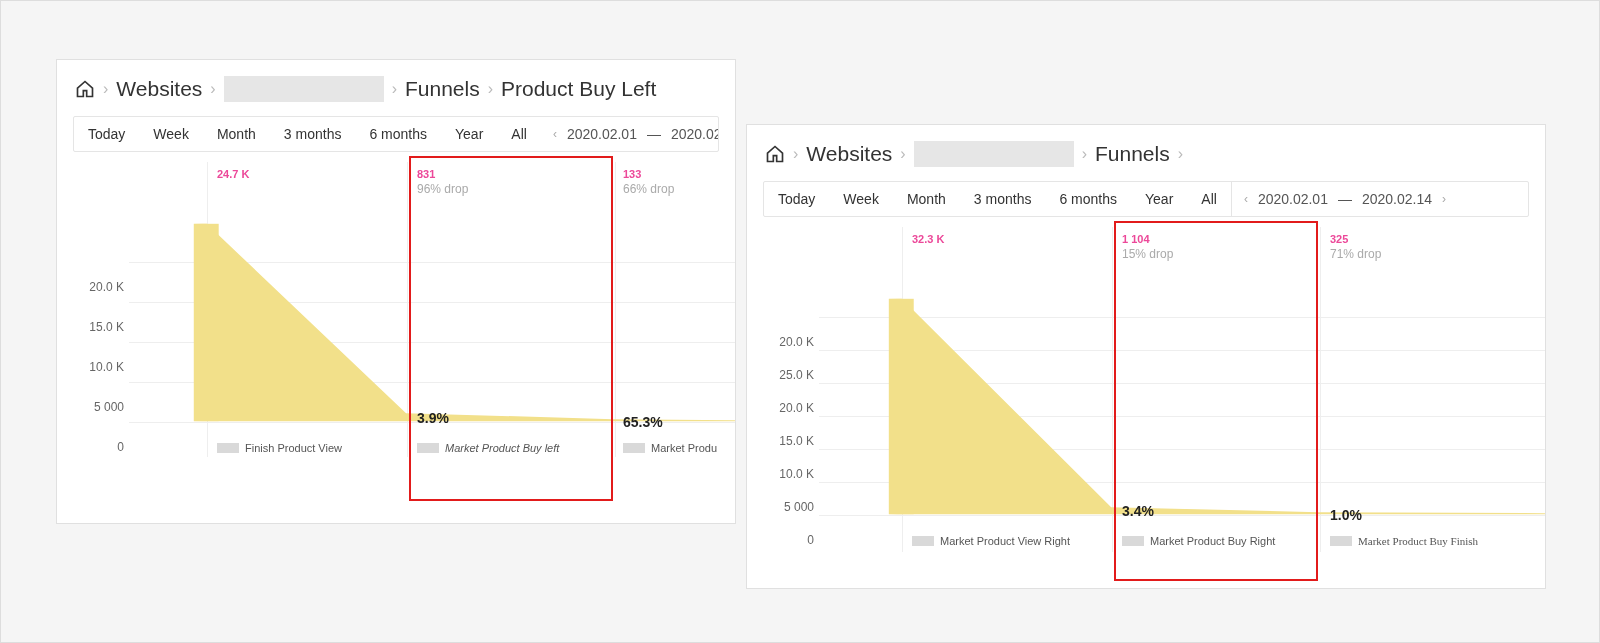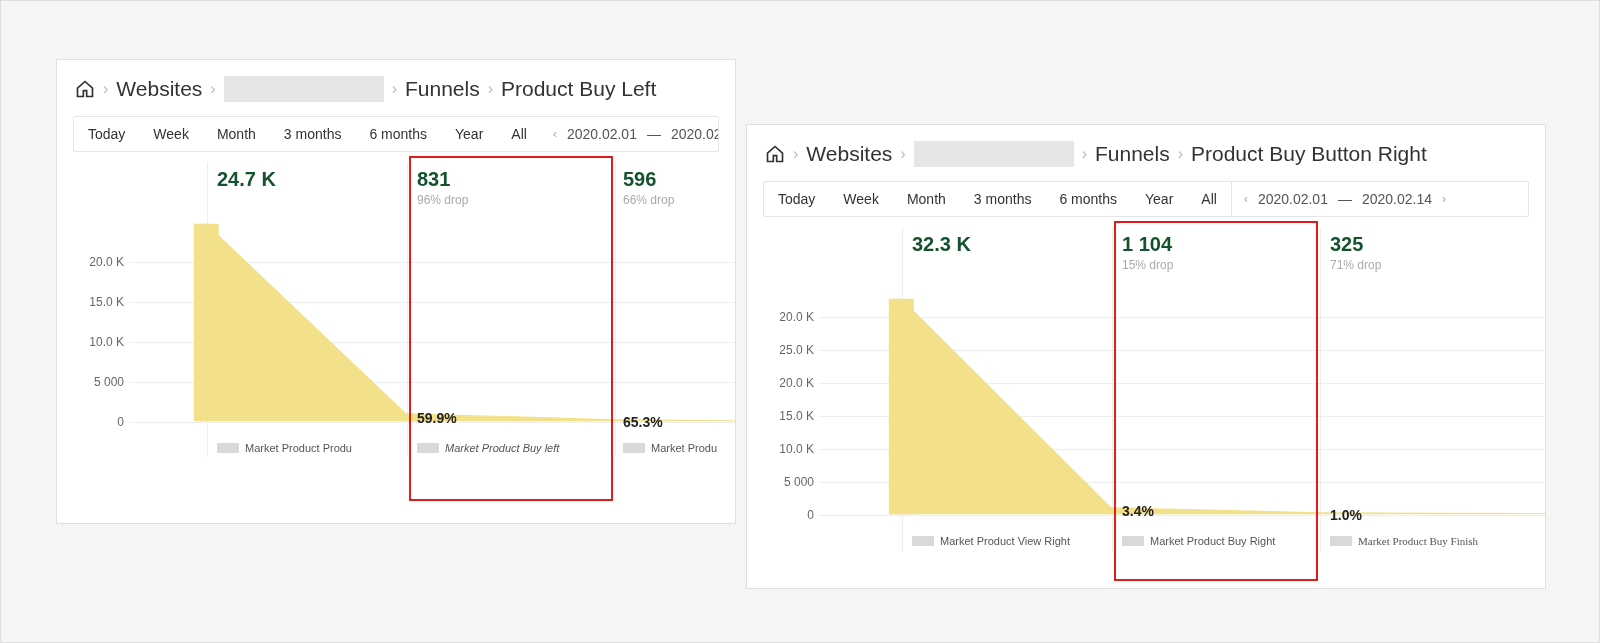--- a/index.html
+++ b/index.html
@@ -78,20 +78,21 @@
     width: 55px;
   }
   .y-tick {
     position: absolute;
     right: 0;
     font-size: 12px;
     color: #666;
     transform: translateY(-50%);
     text-align: right;
     width: 55px;
+    margin-top: 25px;
   }
   .hline {
     position: absolute;
     left: 72px; right: 0;
     border-top: 1px solid #eee;
   }
   .vline {
     position: absolute;
     top: 0; bottom: 35px;
     border-left: 1px solid #eee;
@@ -101,21 +102,21 @@
     position: absolute;
     left: 72px; top: 0; right: 0; bottom: 35px;
   }
 
   .stage-header {
     position: absolute;
     display: flex;
     flex-direction: column;
     gap: 2px;
   }
-  .stage-value { font-size: 20px; font-weight: 700; color: #14532d; }
+  .stage-value { font-size: 11px; font-weight: 700; color: #ec4899; }
   .stage-drop { font-size: 12px; color: #aaa; }
   .stage-pct {
     position: absolute;
     font-size: 14px; font-weight: 700; color: #222;
   }
   .stage-label {
     position: absolute;
     display: flex; align-items: center; gap: 6px;
     font-size: 11px; color: #555;
   }
@@ -199,30 +200,30 @@
     </svg>
 
     <div class="stage-header" style="left:160px; top:6px;">
       <span class="stage-value">24.7 K</span>
     </div>
     <div class="stage-header" style="left:360px; top:6px;">
       <span class="stage-value">831</span>
       <span class="stage-drop">96% drop</span>
     </div>
     <div class="stage-header" style="left:566px; top:6px;">
-      <span class="stage-value">596</span>
+      <span class="stage-value">133</span>
       <span class="stage-drop">66% drop</span>
     </div>
 
-    <span class="stage-pct" style="left:360px; top:248px;">59.9%</span>
+    <span class="stage-pct" style="left:360px; top:248px;">3.9%</span>
     <span class="stage-pct" style="left:566px; top:252px;">65.3%</span>
 
     <div class="stage-label" style="left:160px; top:280px;">
       <span class="swatch"></span>
-      <span>Market Product Produ</span>
+      <span>Finish Product View</span>
     </div>
     <div class="stage-label" style="left:360px; top:280px;font-style:italic;">
       <span class="swatch"></span>
       <span>Market Product Buy left</span>
     </div>
     <div class="stage-label" style="left:566px; top:280px;">
       <span class="swatch"></span>
       <span>Market Produ</span>
     </div>
 
@@ -238,21 +239,20 @@
           <path d="M3 11 L12 3 L21 11 V21 H14 V14 H10 V21 H3 Z"></path>
         </svg>
     </span>
     <span class="sep">›</span>
     <span class="crumb">Websites</span>
     <span class="sep">›</span>
     <span class="redacted"></span>
     <span class="sep">›</span>
     <span class="crumb">Funnels</span>
     <span class="sep">›</span>
-    <span class="crumb">Product Buy Button Right</span>
   </div>
 
   <div class="range-bar">
     <span class="preset">Today</span>
     <span class="preset">Week</span>
     <span class="preset">Month</span>
     <span class="preset">3 months</span>
     <span class="preset">6 months</span>
     <span class="preset">Year</span>
     <span class="preset">All</span>

